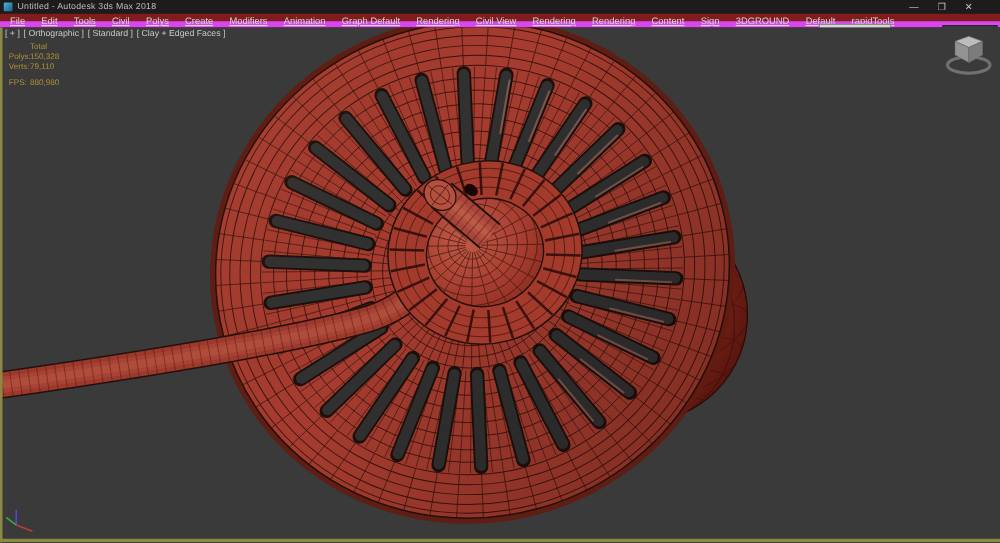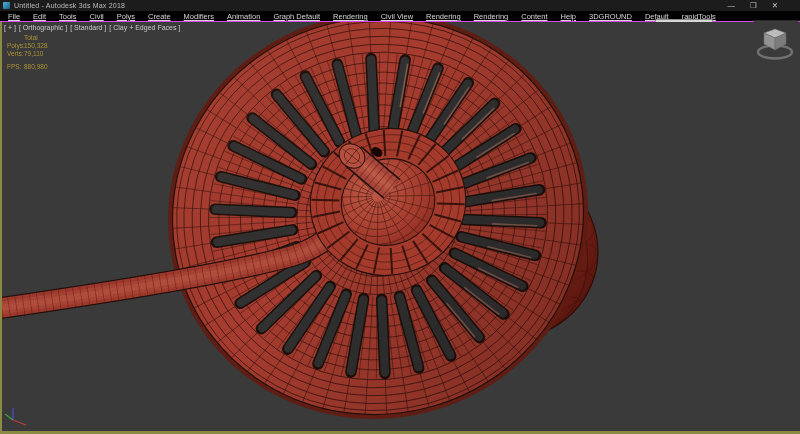--- a/index.html
+++ b/index.html
@@ -12,21 +12,21 @@
               background:#1c1c1c; display:flex; align-items:center; }
   .app-icon { width:7px; height:7px; margin:0 4px 0 3px; border-radius:1px;
               background:linear-gradient(135deg,#4db6d8,#1b5f8a); }
   .title-text { font-size:7px; color:#bdbdbd; letter-spacing:.2px; }
   .win-controls { position:absolute; right:22px; top:0; height:11px;
                   display:flex; gap:15px; align-items:center; }
   .win-controls span { font-size:7.5px; color:#c7c7c7; line-height:11px; cursor:default; }
 
   
   .menubar { position:absolute; top:11px; left:0; width:800px; height:11px;
-             background:#000000; border-bottom:1px solid #d946ef; }
+             background:#7f1d1d; border-bottom:5px solid #d946ef; }
   .menu-items { position:absolute; left:8px; top:0; height:11px;
                 display:flex; gap:13px; align-items:center; white-space:nowrap; }
   .menu-item { font-size:7.5px; color:#d6d6d6; text-decoration:underline;
                text-underline-offset:1px; cursor:default; }
 
   .signin { position:absolute; left:655px; top:8px; height:12px; width:58px;
             background:#d6d6d6; border:1px solid #8a8a8a; border-radius:1px;
             display:flex; align-items:center; }
   .signin .person { margin:0 2px 0 3px; }
   .signin .label { font-size:7px; color:#1c1c1c; flex:1; }
@@ -86,21 +86,21 @@
         <span class="menu-item">Polys</span>
         <span class="menu-item">Create</span>
         <span class="menu-item">Modifiers</span>
         <span class="menu-item">Animation</span>
         <span class="menu-item">Graph Default</span>
         <span class="menu-item">Rendering</span>
         <span class="menu-item">Civil View</span>
         <span class="menu-item">Rendering</span>
         <span class="menu-item">Rendering</span>
         <span class="menu-item">Content</span>
-        <span class="menu-item">Help</span>
+        <span class="menu-item">Sign</span>
         <span class="menu-item">3DGROUND</span>
         <span class="menu-item">Default</span>
         <span class="menu-item">rapidTools</span>
       </div>
 
     <div class="signin">
       <svg class="person" width="7" height="7" viewBox="0 0 10 10">
         <circle cx="5" cy="3" r="2.2" fill="none" stroke="#444" stroke-width="1.1"></circle>
         <path d="M1.2 9.5 Q5 5.8 8.8 9.5" fill="none" stroke="#444" stroke-width="1.1"></path>
       </svg>

